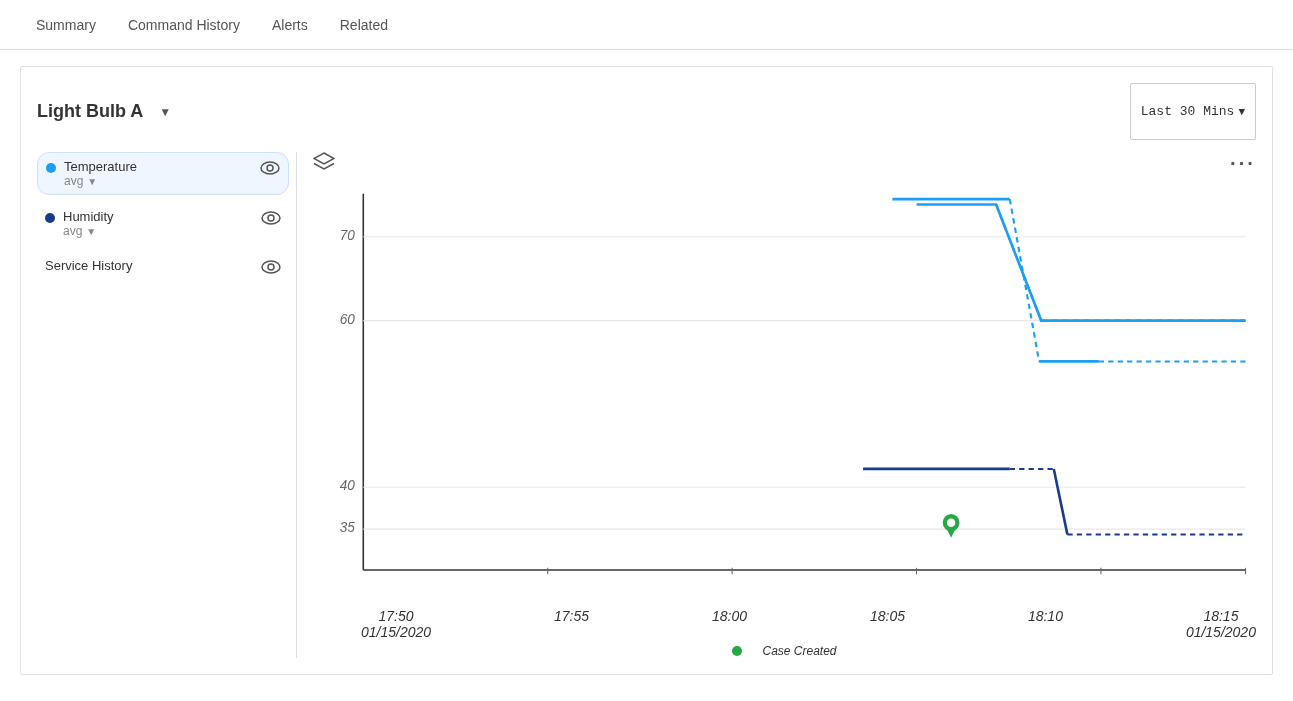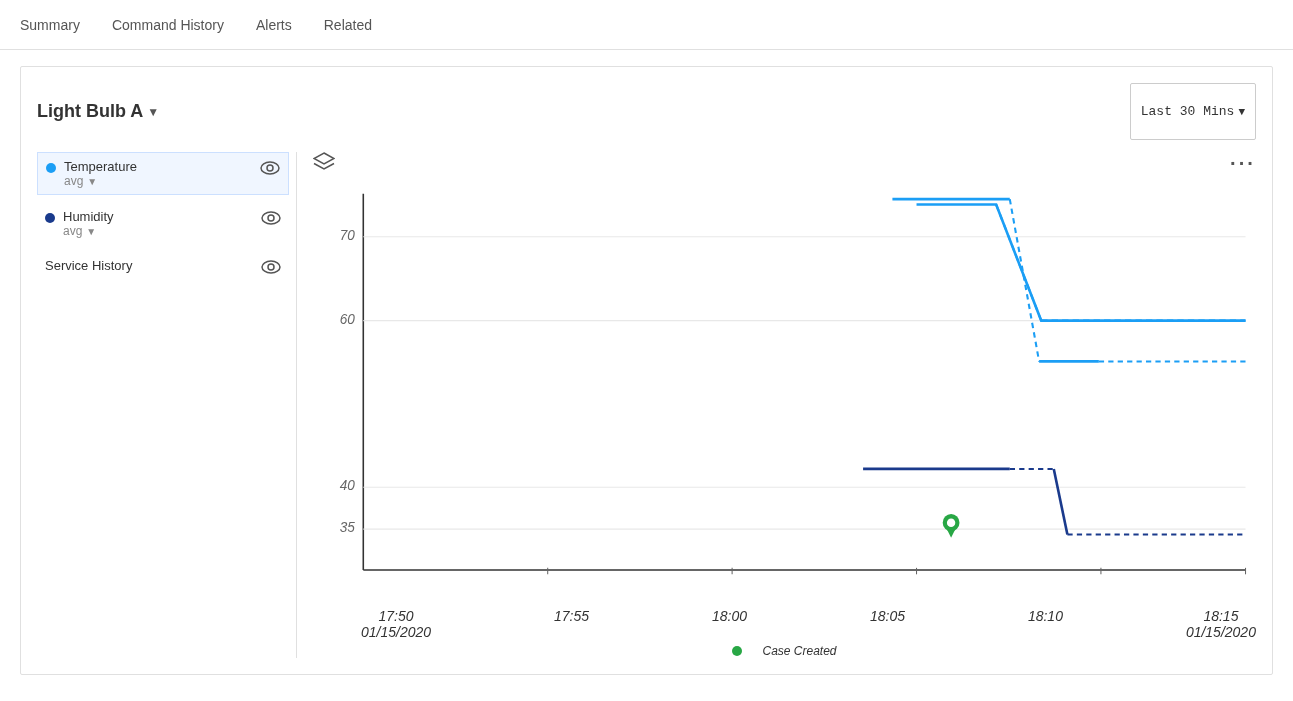--- a/index.html
+++ b/index.html
@@ -13,21 +13,21 @@
       background: #fff;
       width: 1293px;
       min-height: 701px;
       padding: 0;
     }
     
     .tab-bar {
       display: flex;
       align-items: center;
       border-bottom: 1px solid #e0e0e0;
-      padding: 0 16px;
+      padding: 0 32px;
       height: 50px;
       gap: 24px;
     }
     .tab {
       display: flex;
       align-items: center;
       height: 100%;
       cursor: pointer;
       color: #555;
       font-size: 14px;
@@ -59,21 +59,21 @@
       display: flex;
       align-items: center;
       justify-content: space-between;
       margin-bottom: 12px;
     }
     .device-title {
       font-size: 18px;
       font-weight: 600;
       display: flex;
       align-items: center;
-      gap: 4px;
+      gap: 16px;
       cursor: pointer;
     }
     .device-title .caret {
       font-size: 12px;
       color: #555;
     }
     .time-range-select {
       display: flex;
       align-items: center;
       gap: 4px;
@@ -96,21 +96,21 @@
       flex-shrink: 0;
       padding-right: 8px;
       position: relative;
     }
     .legend-item {
       display: flex;
       align-items: flex-start;
       gap: 8px;
       margin-bottom: 8px;
       padding: 6px 8px;
-      border-radius: 0;
+      border-radius: 12px;
     }
     .legend-item.active-legend {
       background: #f0f6ff;
       border: 1px solid #cce0ff;
     }
     .legend-dot {
       width: 10px;
       height: 10px;
       border-radius: 50%;
       margin-top: 4px;

